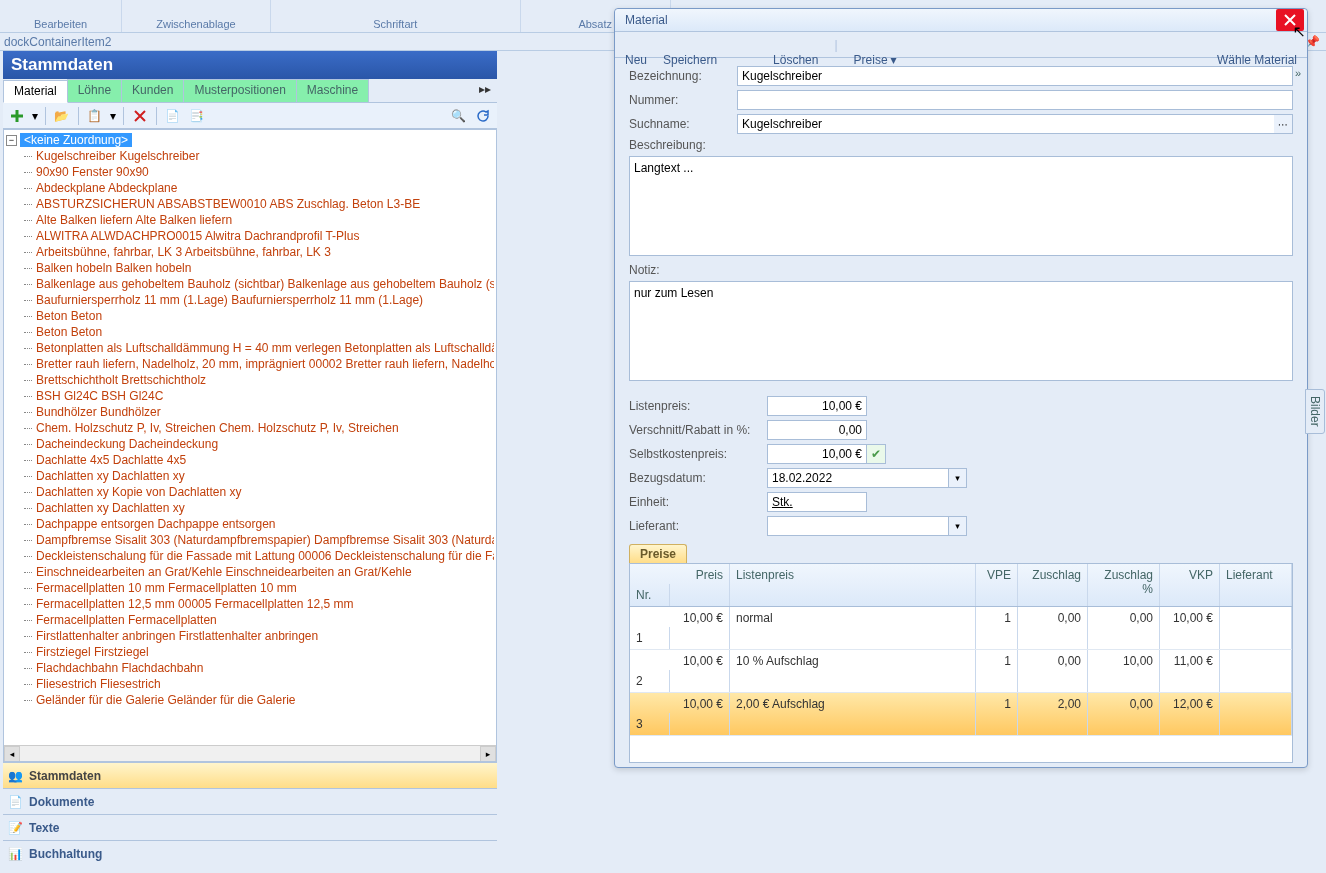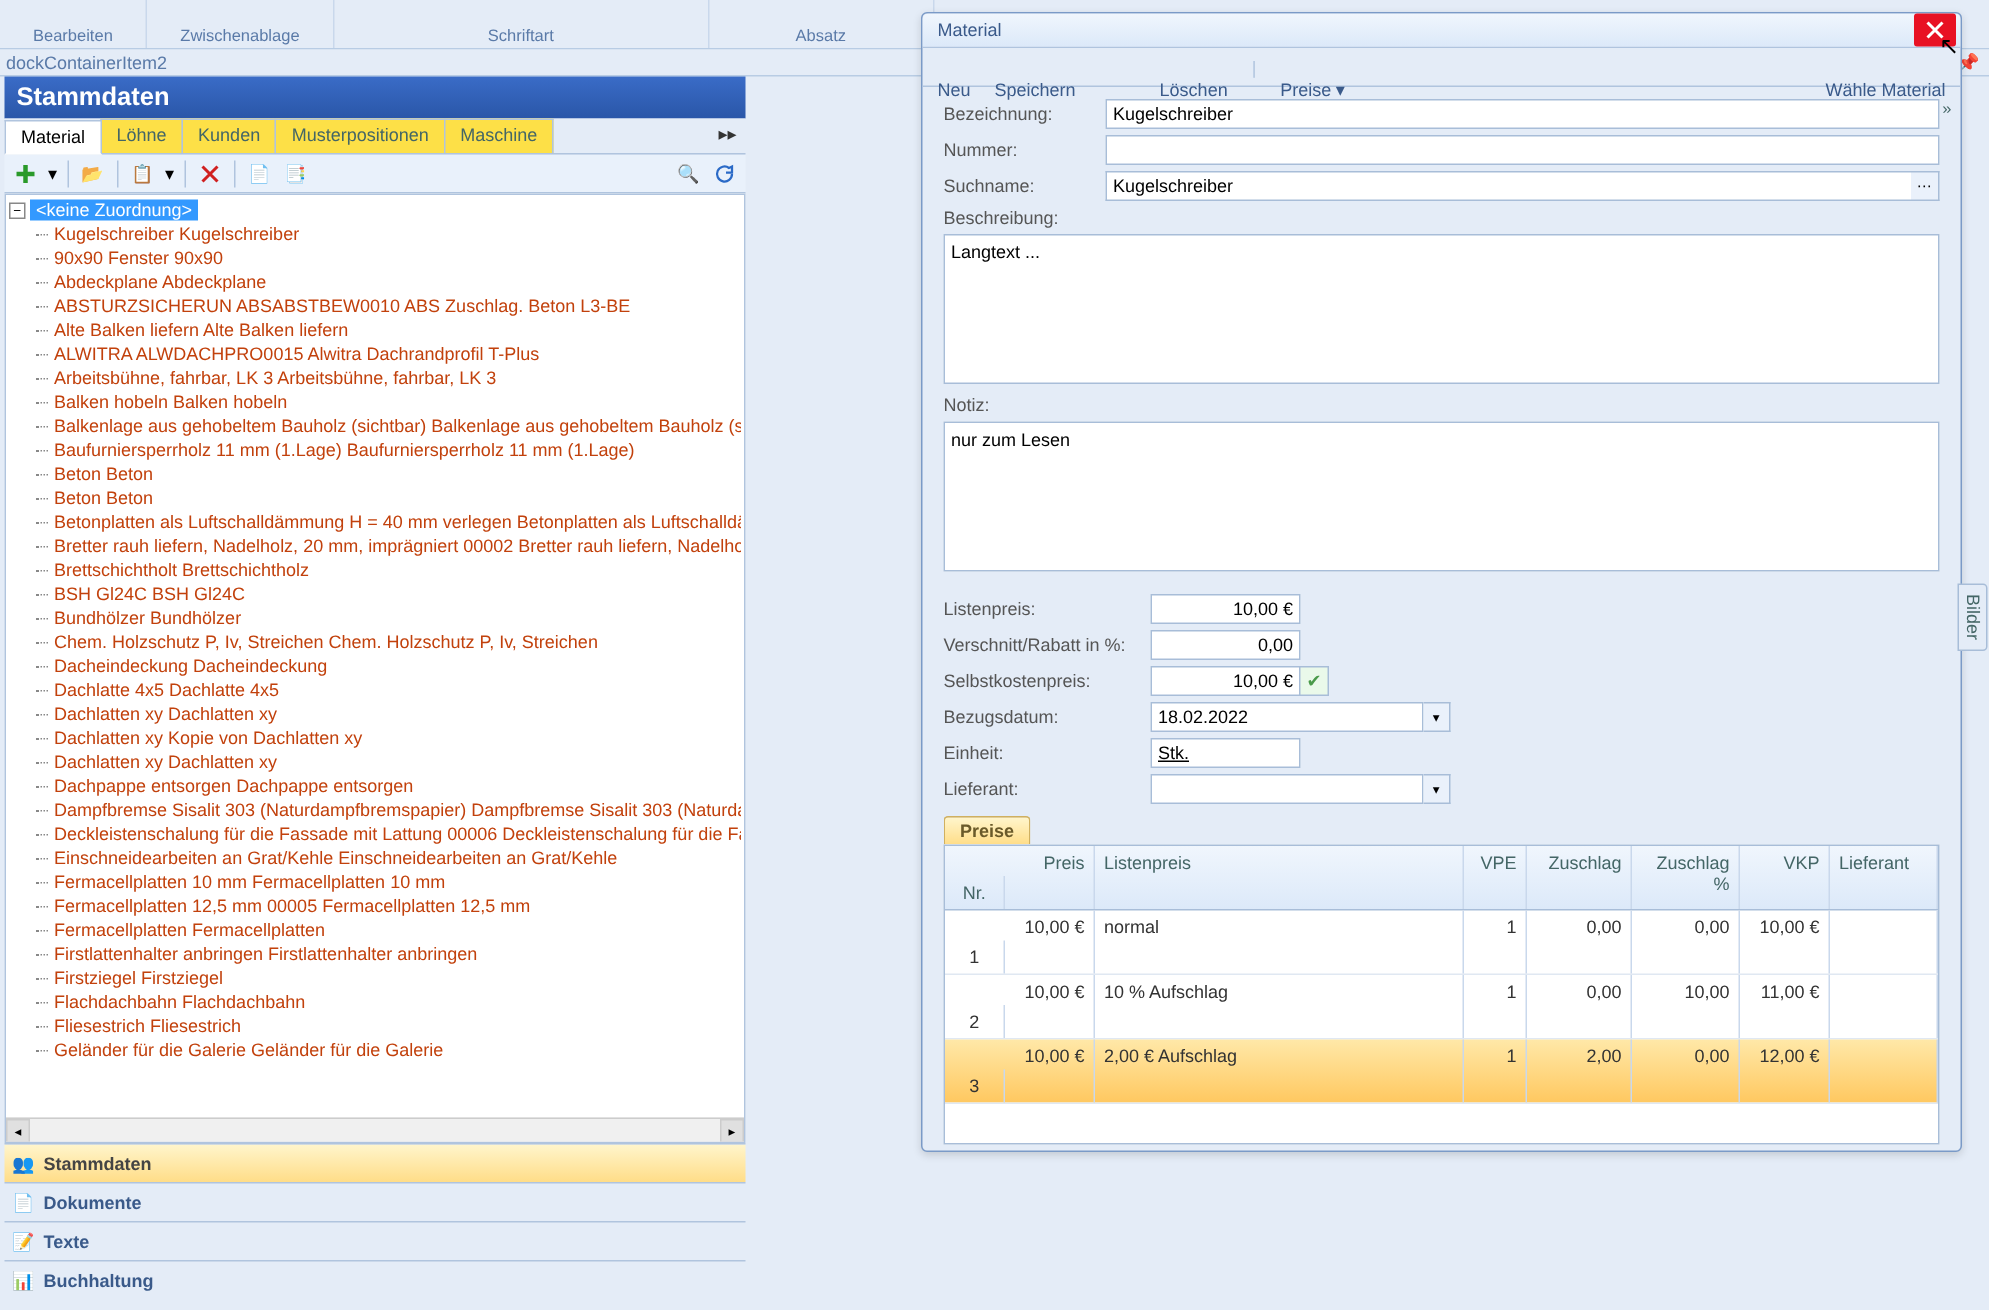--- a/index.html
+++ b/index.html
@@ -1,33 +1,33 @@
 <!DOCTYPE html>
 <html><head>
 <meta charset="utf-8">
 <style>
 * { box-sizing: border-box; margin: 0; padding: 0; font-family: "Segoe UI", Tahoma, sans-serif; font-size: 12px; }
 body { background: #e4ecf7; width: 1326px; height: 873px; overflow: hidden; position: relative; }
 
 
 .ribbon { height: 33px; background: #e4ecf7; border-bottom: 1px solid #b8cce4; display: flex; }
-.ribbon-group { padding: 0 22px; border-right: 1px solid #c9d8ec; display: flex; align-items: flex-end; justify-content: center; color: #5a7aa8; font-size: 11px; min-width: 90px; padding-bottom: 2px; text-align: center; }
+.ribbon-group { padding: 0 34px; border-right: 1px solid #c9d8ec; display: flex; align-items: flex-end; justify-content: center; color: #5a7aa8; font-size: 11px; min-width: 90px; padding-bottom: 2px; text-align: center; }
 .ribbon-group.wide { min-width: 250px; }
 
 
 .dock-header { height: 18px; background: #e4ecf7; color: #5a7aa8; font-size: 11px; padding-left: 4px; display: flex; align-items: center; border-bottom: 1px solid #b8cce4; }
 .dock-header .pin { margin-left: auto; margin-right: 6px; color: #5a7aa8; }
 
 
 .left-panel { position: absolute; left: 3px; top: 51px; width: 494px; height: 815px; display: flex; flex-direction: column; }
 
 .panel-title { background: linear-gradient(#3a6cc7,#2a56a8); color: #fff; font-size: 17px; font-weight: bold; padding: 4px 8px; height: 28px; display: flex; align-items: center; }
 
 .tab-strip { height: 24px; background: #e4ecf7; display: flex; border-bottom: 1px solid #b0c4de; position: relative; }
-.tab { border: 1px solid #b0c4de; border-bottom: none; padding: 3px 10px; margin-right: -1px; background: #fde047; color: #466; cursor: pointer; }
+.tab { border: 1px solid #b0c4de; border-bottom: none; padding: 3px 10px; margin-right: -1px; background: #86efac; color: #466; cursor: pointer; }
 .tab.active { background: #fff; font-weight: normal; color: #000; border-bottom: 1px solid #fff; position: relative; top: 1px; }
 .tab-more { margin-left: auto; padding: 3px 6px; color: #333; cursor: pointer; }
 
 .toolbar { height: 26px; background: #e9f1fb; border-bottom: 1px solid #b0c4de; display: flex; align-items: center; padding: 0 4px; gap: 4px; }
 .tb-btn { width: 20px; height: 20px; display: flex; align-items: center; justify-content: center; cursor: pointer; border-radius: 2px; }
 .tb-sep { width: 1px; height: 18px; background: #b0c4de; margin: 0 2px; }
 .tb-spacer { flex: 1; }
 
 .tree-wrap { flex: 1; background: #fff; border: 1px solid #b0c4de; overflow: hidden; position: relative; display: flex; flex-direction: column; }
 .tree-scroll { flex: 1; overflow-y: scroll; overflow-x: hidden; }
@@ -73,21 +73,21 @@
 .check-btn { width:20px; height:20px; border:1px solid #a8bdd8; background:#eaf9ea; margin-left:-1px; display:flex; align-items:center; justify-content:center; color:#4a9a4a; cursor:pointer; }
 
 .prices-tab { margin: 4px 14px 0; }
 .ptab-label { display:inline-block; background: linear-gradient(#fff5cc,#ffdd88); border:1px solid #d0b060; border-bottom:none; padding:2px 10px; font-weight:bold; color:#6a5a2a; border-radius:3px 3px 0 0; }
 .price-grid { margin: 0 14px 10px; border:1px solid #a8bdd8; background:#fff; }
 .pg-head { display:flex; background: linear-gradient(#f0f6fd,#dce9f9); border-bottom:1px solid #a8bdd8; }
 .pg-cell { padding:4px 6px; border-right:1px solid #c9d8ec; color:#466; }
 .pg-row { display:flex; border-bottom:1px solid #e0e8f2; }
 .pg-row.sel { background: linear-gradient(#ffe8a8,#ffc860); }
 .pg-row .pg-cell { color:#333; }
-.c-nr{width:40px;text-align:center;margin-top:20px;} .c-preis{width:60px;text-align:right;} .c-besch{flex:1;} .c-vpe{width:42px;text-align:right;} .c-zus{width:70px;text-align:right;} .c-zusp{width:72px;text-align:right;} .c-vkp{width:60px;text-align:right;} .c-lief{width:72px;}
+.c-nr{width:40px;text-align:left;margin-top:20px;} .c-preis{width:60px;text-align:right;} .c-besch{flex:1;} .c-vpe{width:42px;text-align:right;} .c-zus{width:70px;text-align:right;} .c-zusp{width:72px;text-align:right;} .c-vkp{width:60px;text-align:right;} .c-lief{width:72px;}
 .pg-spacer{height:26px;}
 
 .side-tab { position:absolute; right:-18px; top:380px; writing-mode:vertical-rl; background:#e4ecf7; border:1px solid #a8bdd8; padding:6px 2px; color:#466; cursor:pointer; border-radius:0 3px 3px 0; }
 .expand-arrow { position:absolute; right:6px; top:58px; color:#466; font-size:11px; cursor:pointer;}
 </style>
 </head>
 <body>
 
 <div class="ribbon">
   <div class="ribbon-group">Bearbeiten</div>

